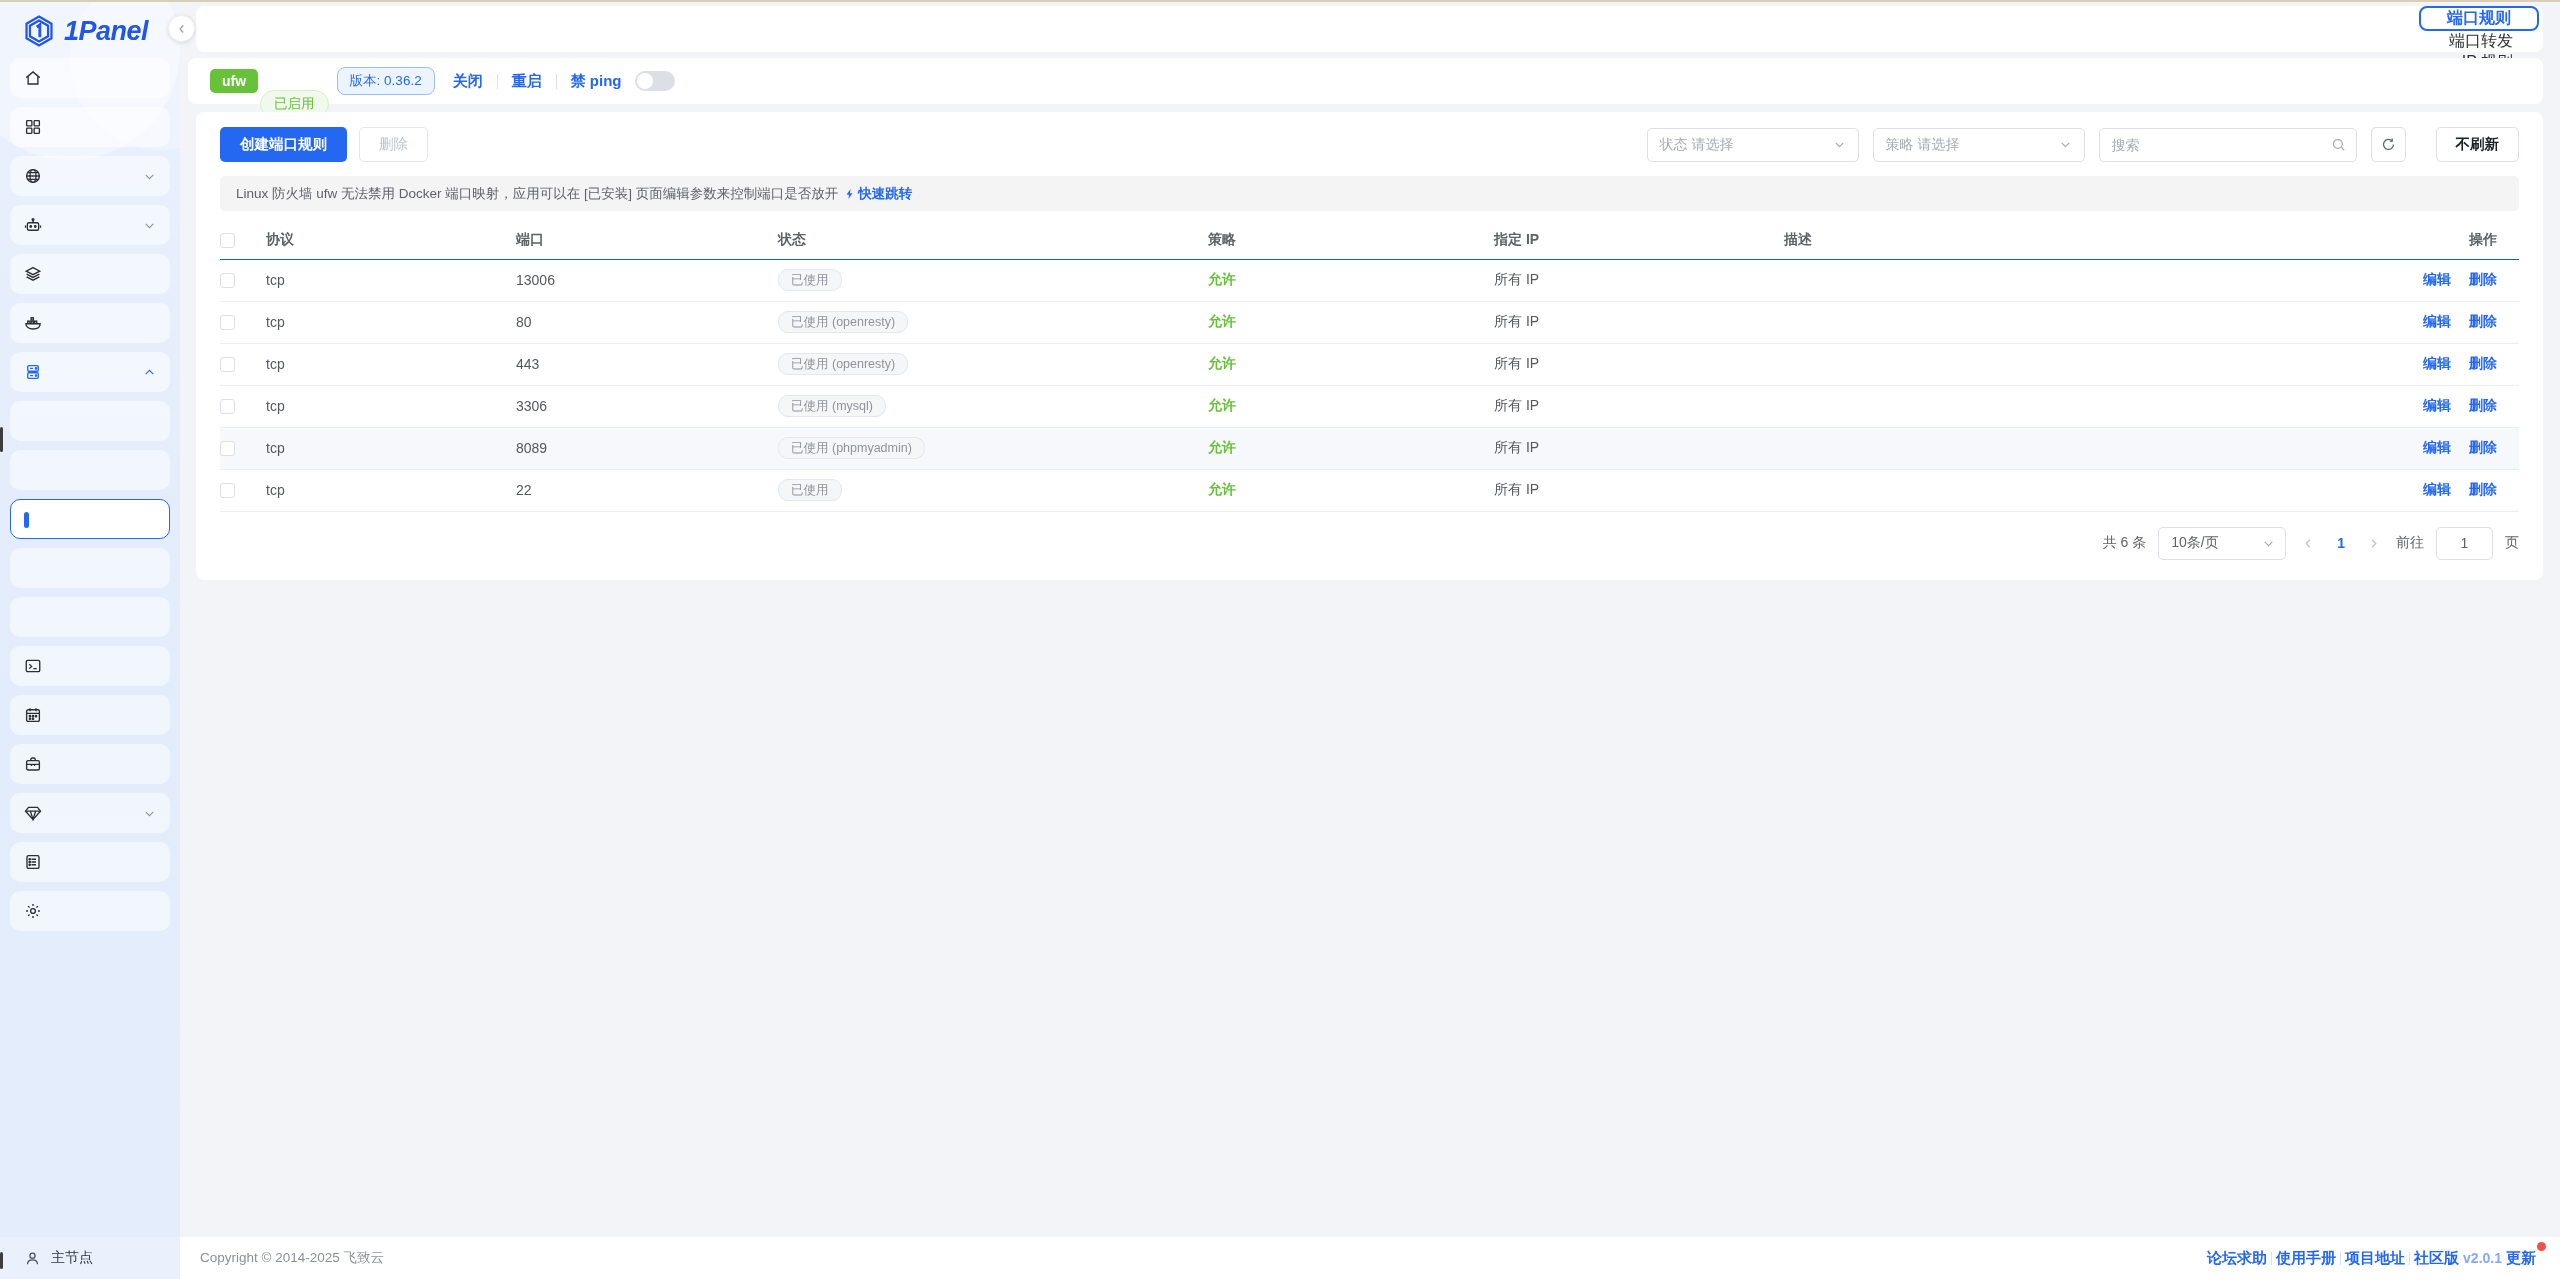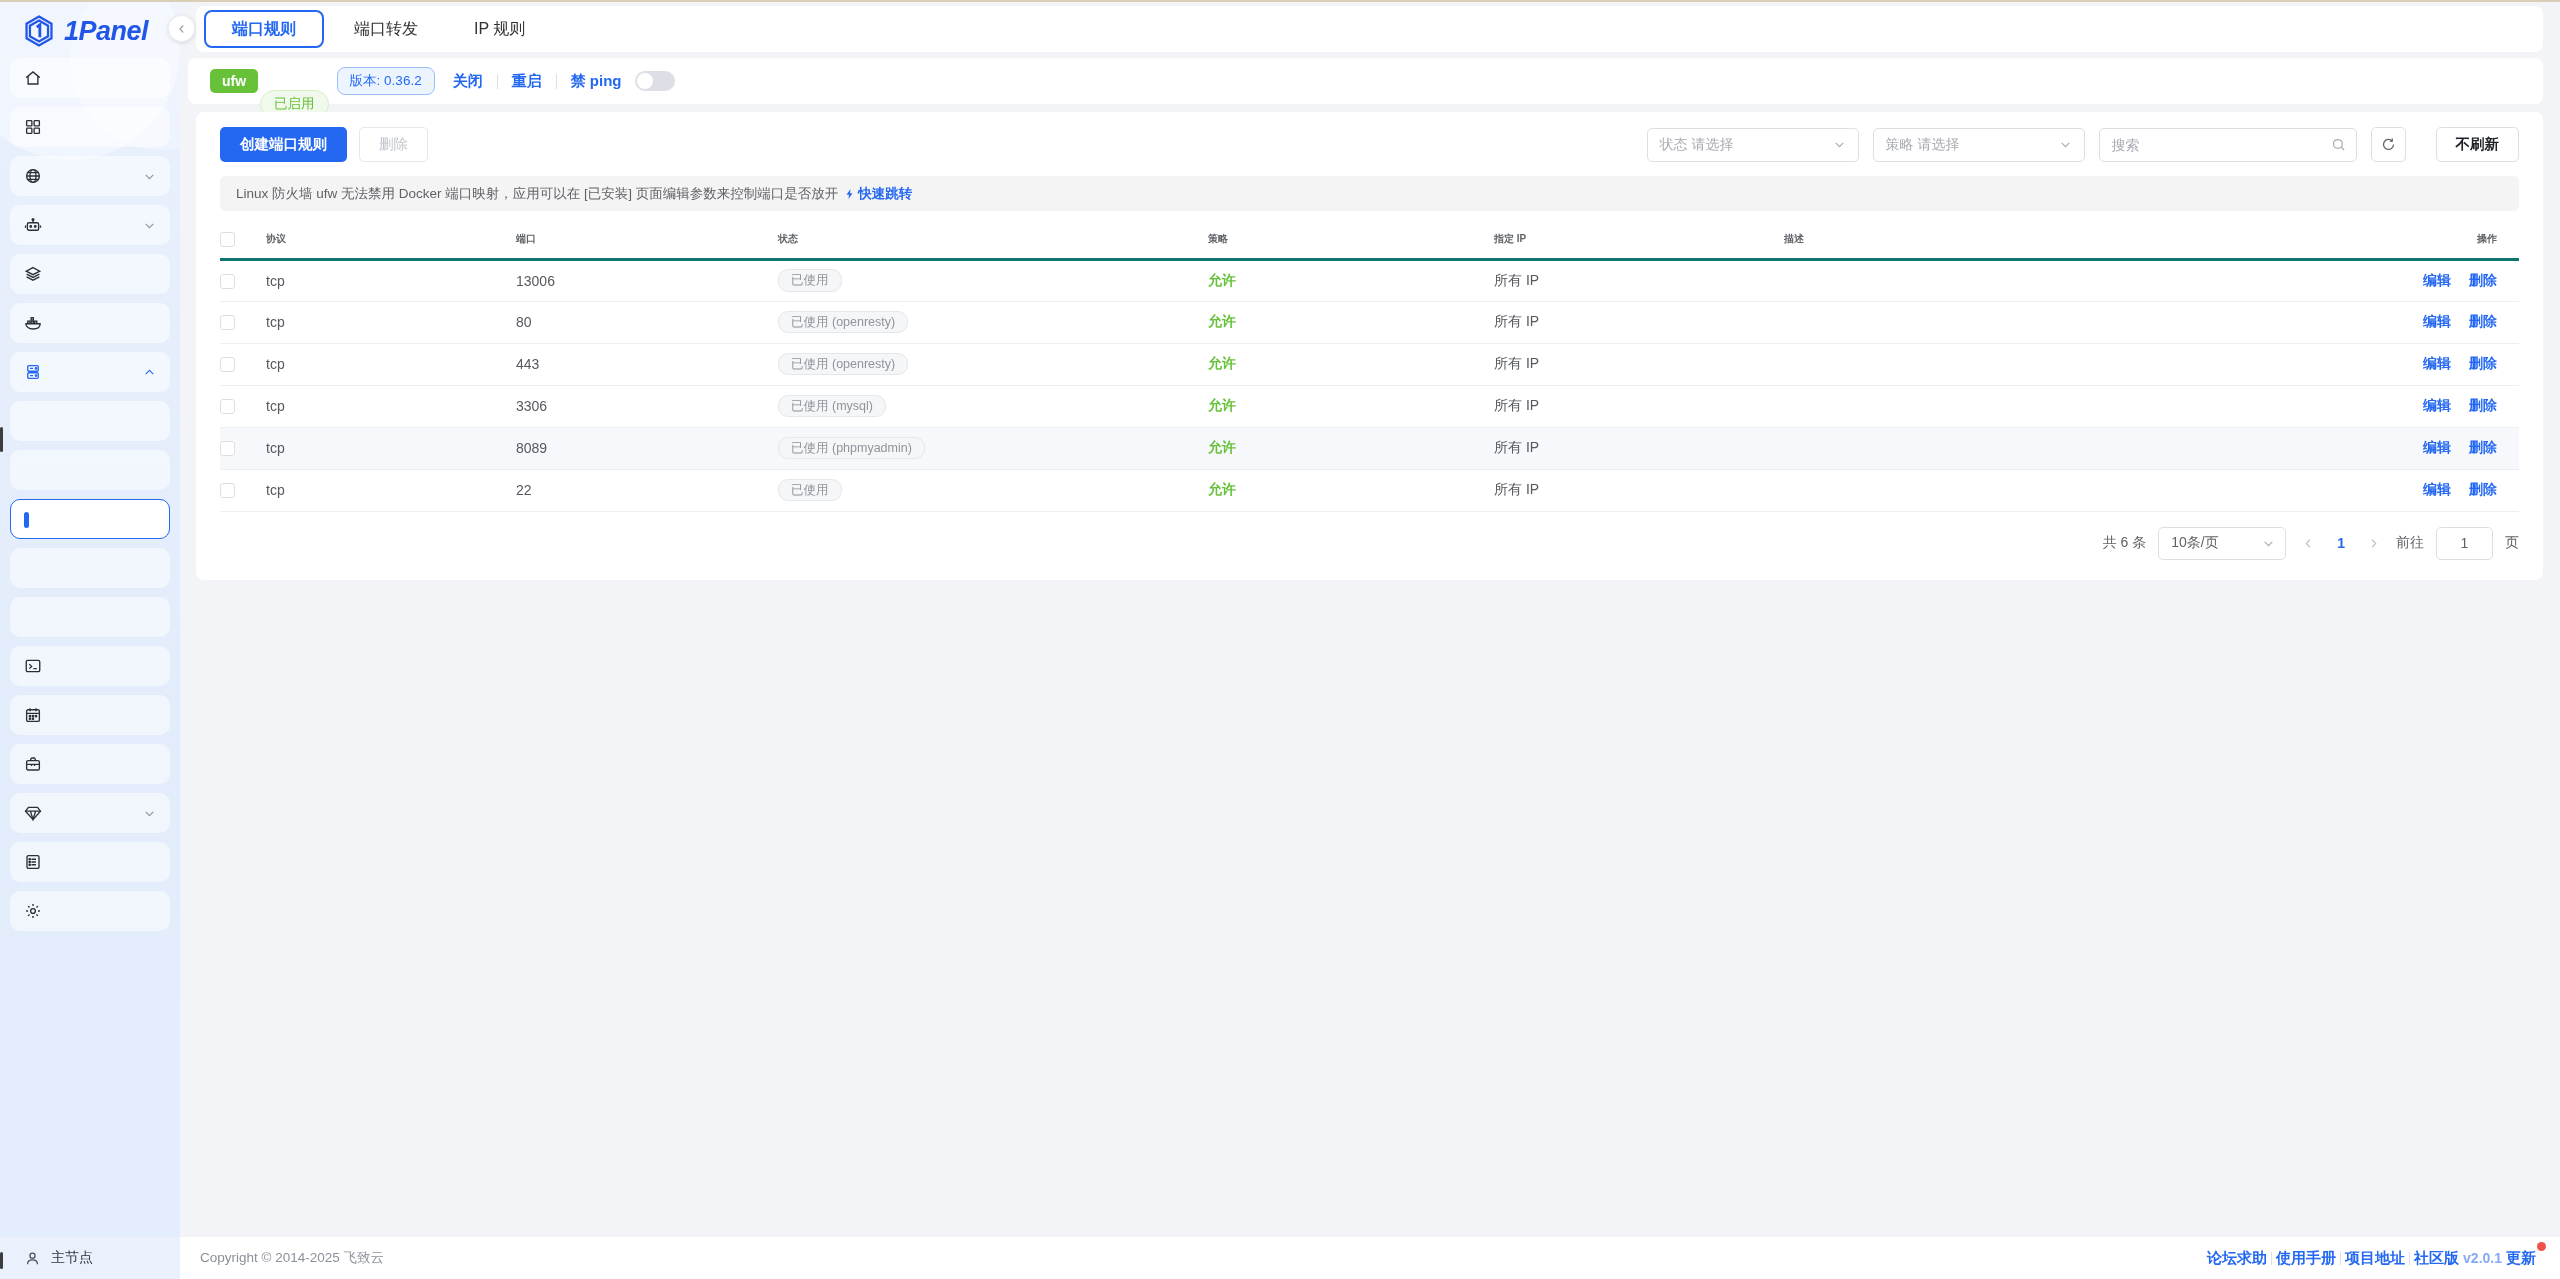--- a/index.html
+++ b/index.html
@@ -34,21 +34,21 @@
   .side-item.active-parent .chev { color:#2468f2; }
   .side-item.selected { background:#fff; border:1px solid #2468f2; color:#2468f2; }
   .side-item.selected .marker { position:absolute; left:13px; top:12px; width:5px; height:16px; border-radius:3px; background:#2468f2; }
   .side-footer { position:absolute; left:0; right:0; bottom:0; height:42px; background:#eaf1fd;
     display:flex; align-items:center; padding-left:24px; gap:10px; color:#30343a; font-size:14px; }
   .side-footer .ico { color:#4b5058; display:flex; }
 
   
   .main { position:absolute; left:180px; right:0; top:0; bottom:0; }
   .card { background:#fff; border-radius:8px; }
-  .tabs-card { position:absolute; left:16px; right:17px; top:6px; height:46px; display:flex; align-items:center; padding:0 4px; }
+  .tabs-card { position:absolute; left:16px; right:17px; top:6px; height:46px; display:flex; align-items:flex-end; padding:0 4px;flex-direction:column; }
   .tab { height:38px; margin-left:4px; padding:0 26px; display:flex; align-items:center; border-radius:8px;
     font-size:16px; color:#303133; cursor:pointer; }
   .tab.active { border:2px solid #2468f2; color:#2468f2; font-weight:700; }
 
   .ufw-card { position:absolute; left:8px; right:17px; top:58px; height:46px; display:flex; align-items:center; padding:0 22px; gap:2px; }
   .ufw-badge { background:#67c23a; color:#fff; font-size:14px; font-weight:700; border-radius:5px; padding:4px 12px; }
   .pill-green { background:#f0f9eb; color:#67c23a; border:1px solid #d9efc8; border-radius:999px; font-size:13.5px; padding:4px 13px;margin-top:46px; }
   .pill-ver { background:#ecf5ff; color:#2468f2; border:1px solid #9dbdf7; border-radius:8px; font-size:13.5px; padding:4px 12px; margin-left:6px; }
   .ufw-links { display:flex; align-items:center; margin-left:16px; gap:14px; }
   .link-blue { color:#2468f2; font-size:15px; font-weight:600; cursor:pointer; text-decoration:none; }
@@ -71,22 +71,22 @@
   .search-box input::placeholder { color:#a8abb2; }
   .icon-btn { width:35px; height:35px; border:1px solid #dcdfe6; border-radius:5px; background:#fff; margin-left:14px;
     display:flex; align-items:center; justify-content:center; color:#5f6368; cursor:pointer; }
   .btn-plain { background:#fff; border-color:#dcdfe6; color:#1f2329; font-weight:700; margin-left:30px; }
 
   .alert { margin-top:14px; height:35px; background:#f4f4f5; border-radius:5px; display:flex; align-items:center;
     padding:0 16px; font-size:13.5px; color:#606266; gap:6px; }
   .alert .jump { color:#2468f2; font-weight:600; display:flex; align-items:center; gap:2px; cursor:pointer; }
 
   table.grid { width:100%; border-collapse:collapse; margin-top:10px; table-layout:fixed; }
-  .grid th { height:38px; text-align:left; font-size:10px; color:#5f6368; font-weight:700;
-    border-bottom:3px solid #0f766e; padding:0; }
+  .grid th { height:38px; text-align:left; font-size:14px; color:#5f6368; font-weight:700;
+    border-bottom:1px solid #0f766e; padding:0; }
   .grid td { height:42px; font-size:14px; color:#55585e; border-bottom:1px solid #ebeef5; padding:0; }
   .grid tr.tint td { background:#f6f8fb; }
   .grid .col-op { text-align:right; padding-right:22px; }
   .checkbox { width:15px; height:15px; border:1px solid #dcdfe6; border-radius:3px; background:#fff; display:inline-block; vertical-align:middle; cursor:pointer; }
   .badge { display:inline-block; background:#f5f6f8; border:1px solid #e4e7eb; color:#8f949c; font-size:12.5px;
     border-radius:10px; padding:4px 12px; line-height:1; }
   .policy-allow { color:#67c23a; font-weight:600; }
   .op-link { color:#2468f2; font-weight:600; font-size:14px; cursor:pointer; margin-left:18px; text-decoration:none; }
 
   .pagination { display:flex; align-items:center; justify-content:flex-end; margin-top:15px; gap:12px; font-size:14px; color:#606266; }

